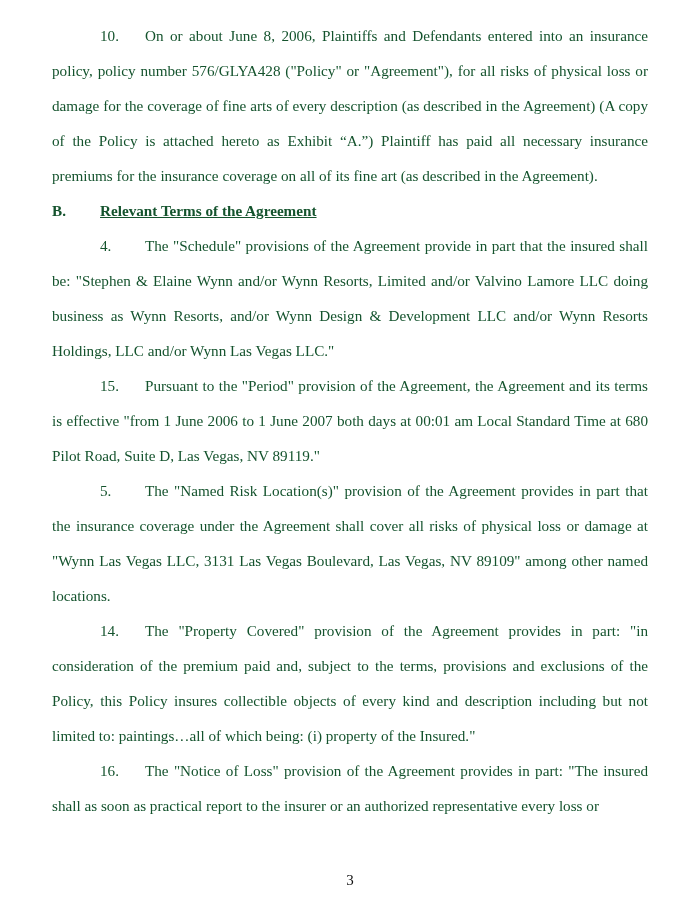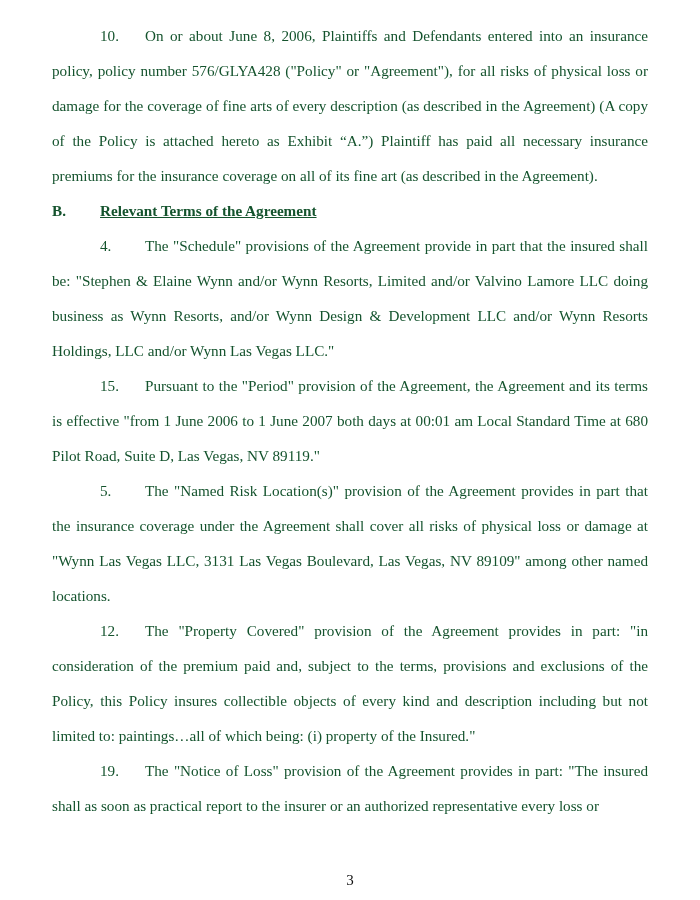--- a/index.html
+++ b/index.html
@@ -26,18 +26,18 @@
   <p class="para"><span class="num">10.</span><span>On or about June 8, 2006, Plaintiffs and Defendants entered into an insurance policy, policy number 576/GLYA428 ("Policy" or "Agreement"), for all risks of physical loss or damage for the coverage of fine arts of every description (as described in the Agreement)  (A copy of the Policy is attached hereto as Exhibit “A.”) Plaintiff has paid all necessary insurance premiums for the insurance coverage on all of its fine art (as described in the Agreement).</span></p>
 
   <p class="heading"><span class="letter">B.</span><span class="title">Relevant Terms of the Agreement</span></p>
 
   <p class="para"><span class="num">4.</span><span>The "Schedule" provisions of the Agreement provide in part that the insured shall be: "Stephen &amp; Elaine Wynn and/or Wynn Resorts, Limited and/or Valvino Lamore LLC doing business as Wynn Resorts, and/or Wynn Design &amp; Development LLC and/or Wynn Resorts Holdings, LLC and/or Wynn Las Vegas LLC."</span></p>
 
   <p class="para"><span class="num">15.</span><span>Pursuant to the "Period" provision of the Agreement, the Agreement and its terms is effective "from 1 June 2006 to 1 June 2007 both days at 00:01 am Local Standard Time at 680 Pilot Road, Suite D, Las Vegas, NV 89119."</span></p>
 
   <p class="para"><span class="num">5.</span><span>The "Named Risk Location(s)" provision of the Agreement provides in part that the insurance coverage under the Agreement shall cover all risks of physical loss or damage at "Wynn Las Vegas LLC, 3131 Las Vegas Boulevard, Las Vegas, NV 89109" among other named locations.</span></p>
 
-  <p class="para"><span class="num">12.</span><span>The "Property Covered" provision of the Agreement provides in part: "in consideration of the premium paid and, subject to the terms, provisions and exclusions of the Policy, this Policy insures collectible objects of every kind and description including but not limited to: paintings…all of which being: (i) property of the Insured."</span></p>
+  <p class="para"><span class="num">14.</span><span>The "Property Covered" provision of the Agreement provides in part: "in consideration of the premium paid and, subject to the terms, provisions and exclusions of the Policy, this Policy insures collectible objects of every kind and description including but not limited to: paintings…all of which being: (i) property of the Insured."</span></p>
 
-  <p class="para"><span class="num">19.</span><span>The "Notice of Loss" provision of the Agreement provides in part: "The insured shall as soon as practical report to the insurer or an authorized representative every loss or</span></p>
+  <p class="para"><span class="num">16.</span><span>The "Notice of Loss" provision of the Agreement provides in part: "The insured shall as soon as practical report to the insurer or an authorized representative every loss or</span></p>
 </div>
 
 <div class="footer">3</div>
 
 </body></html>

